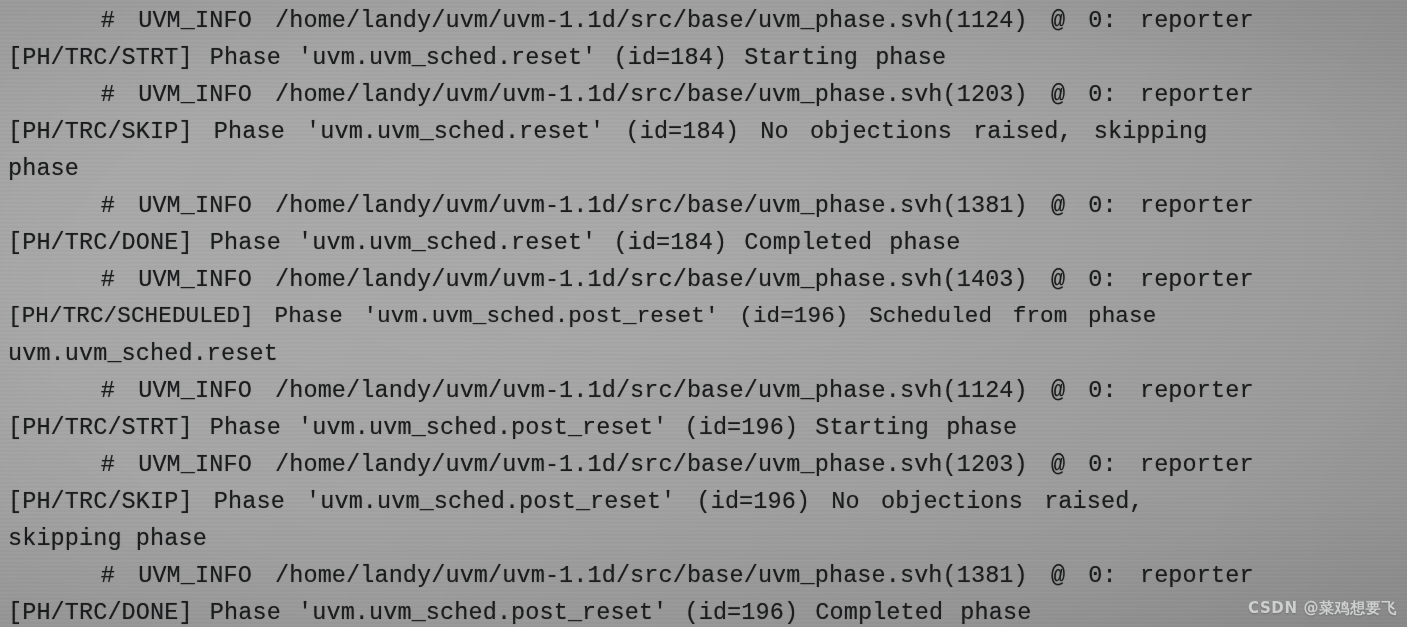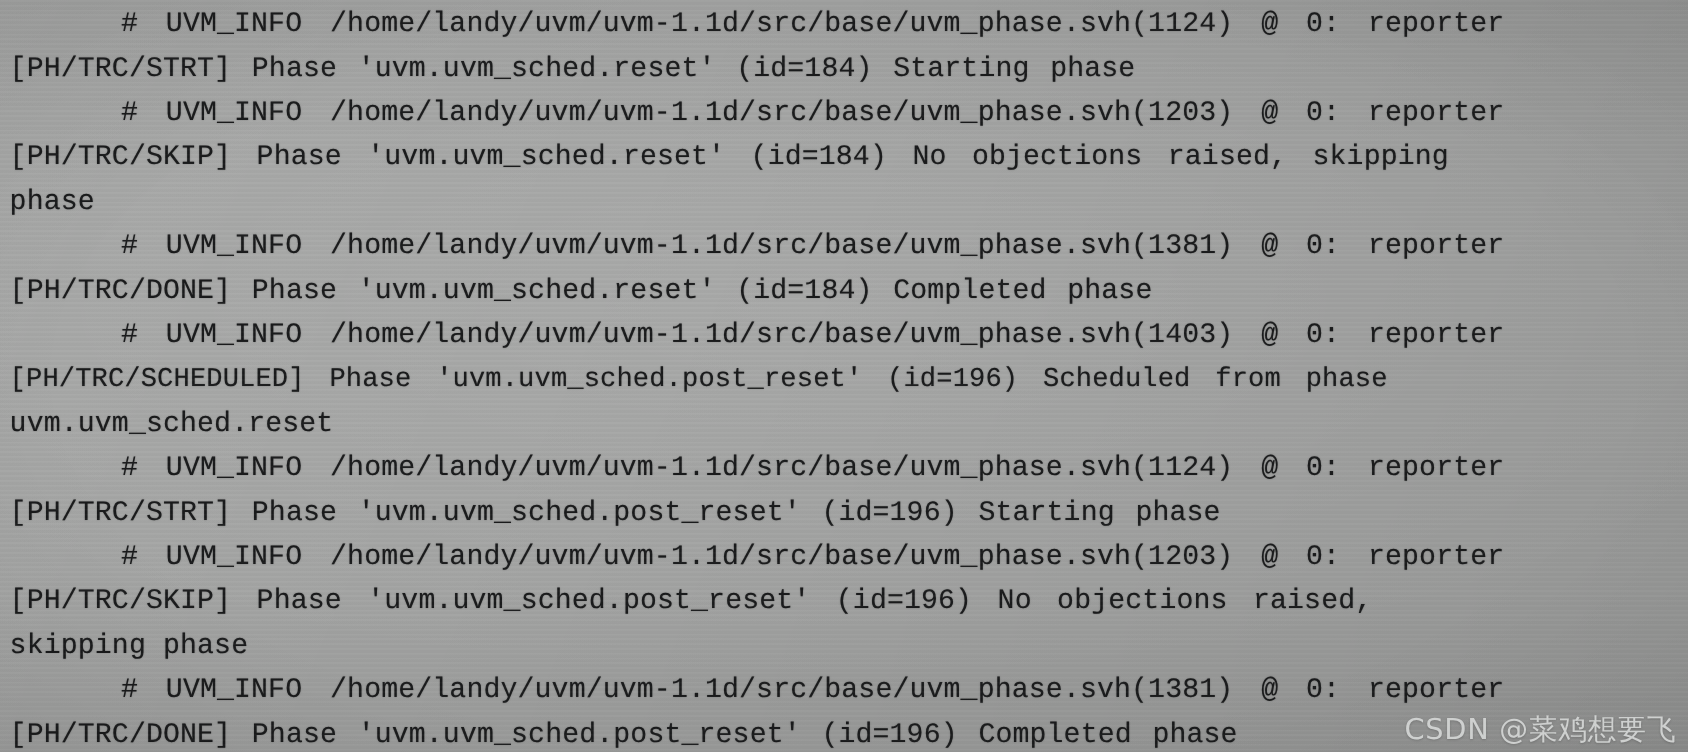--- a/index.html
+++ b/index.html
@@ -79,28 +79,29 @@
 
   .sz-s  { font-size: 22.6px; }
   .sz-m  { font-size: 23.5px; }
 
   #watermark {
     position: absolute;
     right: 10px;
     bottom: 6px;
     z-index: 5;
     font-family: "DejaVu Sans", "Liberation Sans", sans-serif;
-    font-size: 24px;
+    font-size: 15px;
     line-height: 26px;
     color: #d8dad9;
     opacity: 0.88;
     letter-spacing: 0.6px;
     text-shadow: 0 1px 2px rgba(0,0,0,0.22);
     white-space: pre;
     user-select: none;
+    font-weight: bold;
   }
 </style>
 </head>
 <body>
 
 <div id="screen">
 
   <div id="log">
     <span class="line sz-m ws9">    # UVM_INFO /home/landy/uvm/uvm-1.1d/src/base/uvm_phase.svh(1124) @ 0: reporter</span>
     <span class="line sz-m ws3">[PH/TRC/STRT] Phase 'uvm.uvm_sched.reset' (id=184) Starting phase</span>

